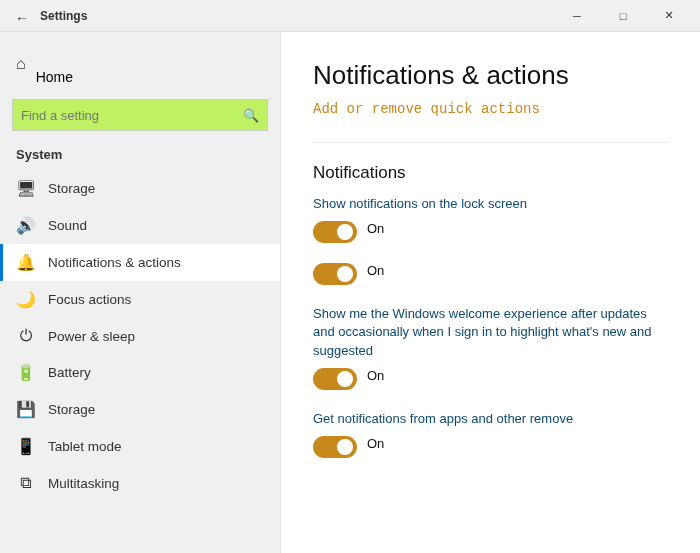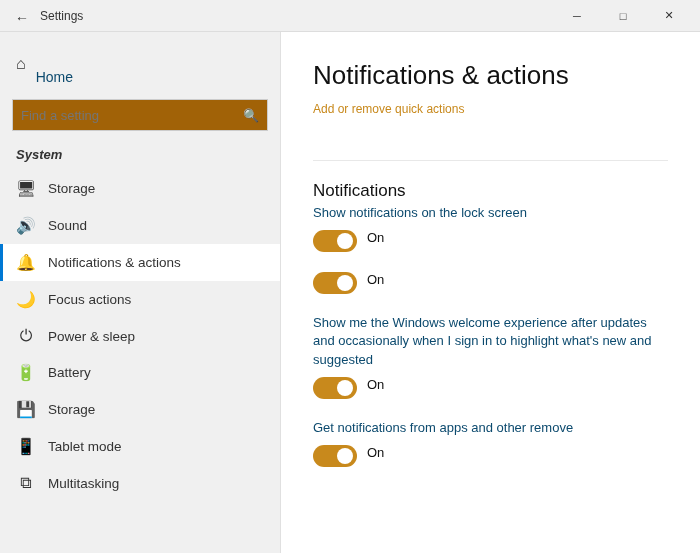--- a/index.html
+++ b/index.html
@@ -30,20 +30,21 @@
       align-items: center;
       justify-content: center;
       cursor: pointer;
       color: #333;
       font-size: 14px;
     }
     .title-bar-title {
       font-size: 12px;
       color: #333;
       margin-left: 4px;
+      font-weight: bold;
     }
     .title-bar-controls {
       margin-left: auto;
       display: flex;
       gap: 0;
     }
     .title-bar-btn {
       width: 46px;
       height: 32px;
       display: flex;
@@ -72,50 +73,49 @@
     }
 
     .sidebar-home {
       display: flex;
       align-items: center;
       padding: 10px 16px;
       gap: 10px;
       cursor: pointer;
     }
     .sidebar-home-icon { font-size: 16px; color: #333; }
-    .sidebar-home-label { font-size: 14px; color: #0c4a6e; margin-top: 27px; }
+    .sidebar-home-label { font-size: 14px; color: #000000; margin-top: 27px; }
 
     .sidebar-search {
       margin: 4px 12px 12px 12px;
       position: relative;
     }
     .sidebar-search input {
       width: 100%;
       height: 32px;
       border: 1px solid #ccc;
-      background: #a16207;
+      background: #bef264;
       padding: 0 30px 0 8px;
       font-size: 13px;
       outline: none;
     }
     .sidebar-search-icon {
       position: absolute;
       right: 8px;
       top: 50%;
       transform: translateY(-50%);
       color: #666;
       font-size: 13px;
     }
 
     .sidebar-section-label {
       font-size: 13px;
       font-weight: 600;
       color: #333;
       padding: 4px 16px 8px 16px;
-      font-style: italic;
     }
 
     .sidebar-item {
       display: flex;
       align-items: center;
       padding: 9px 16px;
       gap: 12px;
       cursor: pointer;
       font-size: 13.5px;
       color: #333;
@@ -144,32 +144,33 @@
 
     .page-title {
       font-size: 26px;
       font-weight: 300;
       color: #111;
       margin-bottom: 8px;
     }
 
     .quick-actions-link {
       color: #c8891c;
-      font-size: 12px;
+      font-size: 14px;
       cursor: pointer;
       text-decoration: none;
       display: inline-block;
-      margin-bottom: 40px;
+      margin-bottom: 21px;
+      font-family: Liberation Mono, monospace;
     }
 
     .section-title {
       font-size: 17px;
       font-weight: 400;
       color: #111;
-      margin-bottom: 3px;
+      margin-bottom: 12px;
     }
 
     .setting-item {
       margin-bottom: 20px;
     }
     .setting-label {
       font-size: 13px;
       color: #0c4a6e;
       margin-bottom: 8px;
       line-height: 1.4;

